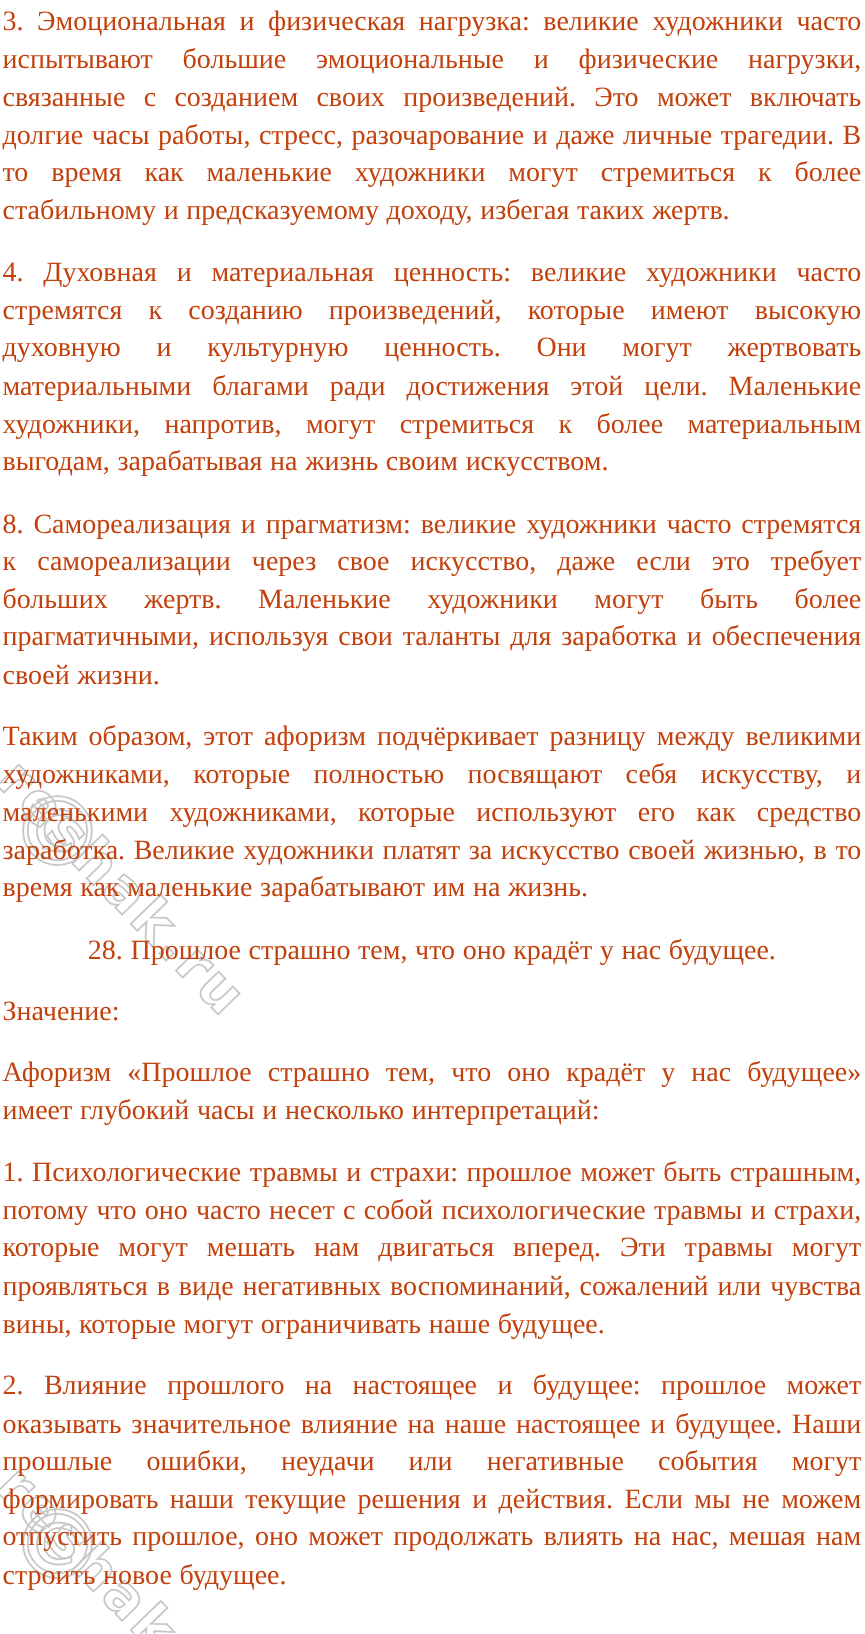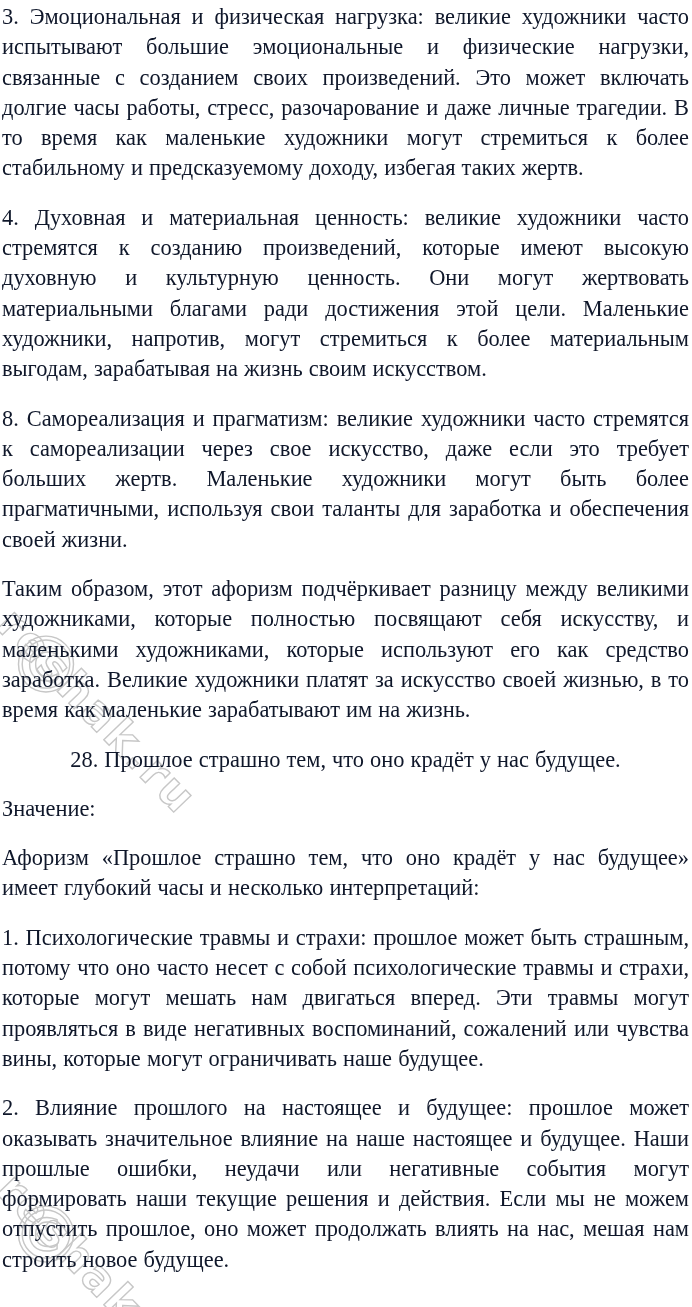--- a/index.html
+++ b/index.html
@@ -17,21 +17,21 @@
   }
   .content {
     position: relative;
     z-index: 1;
     padding: 2px 3px 0 2px;
   }
   .para {
     margin: 0 0 19px 0;
     font-size: 22.4px;
     line-height: 30.3px;
-    color: #0f172a;
+    color: #c2410c;
     text-align: justify;
     word-spacing: 0.5px;
   }
   .para.italic {
     text-align: left;
   }
   .para.single {
     text-align: center;
   }
   

